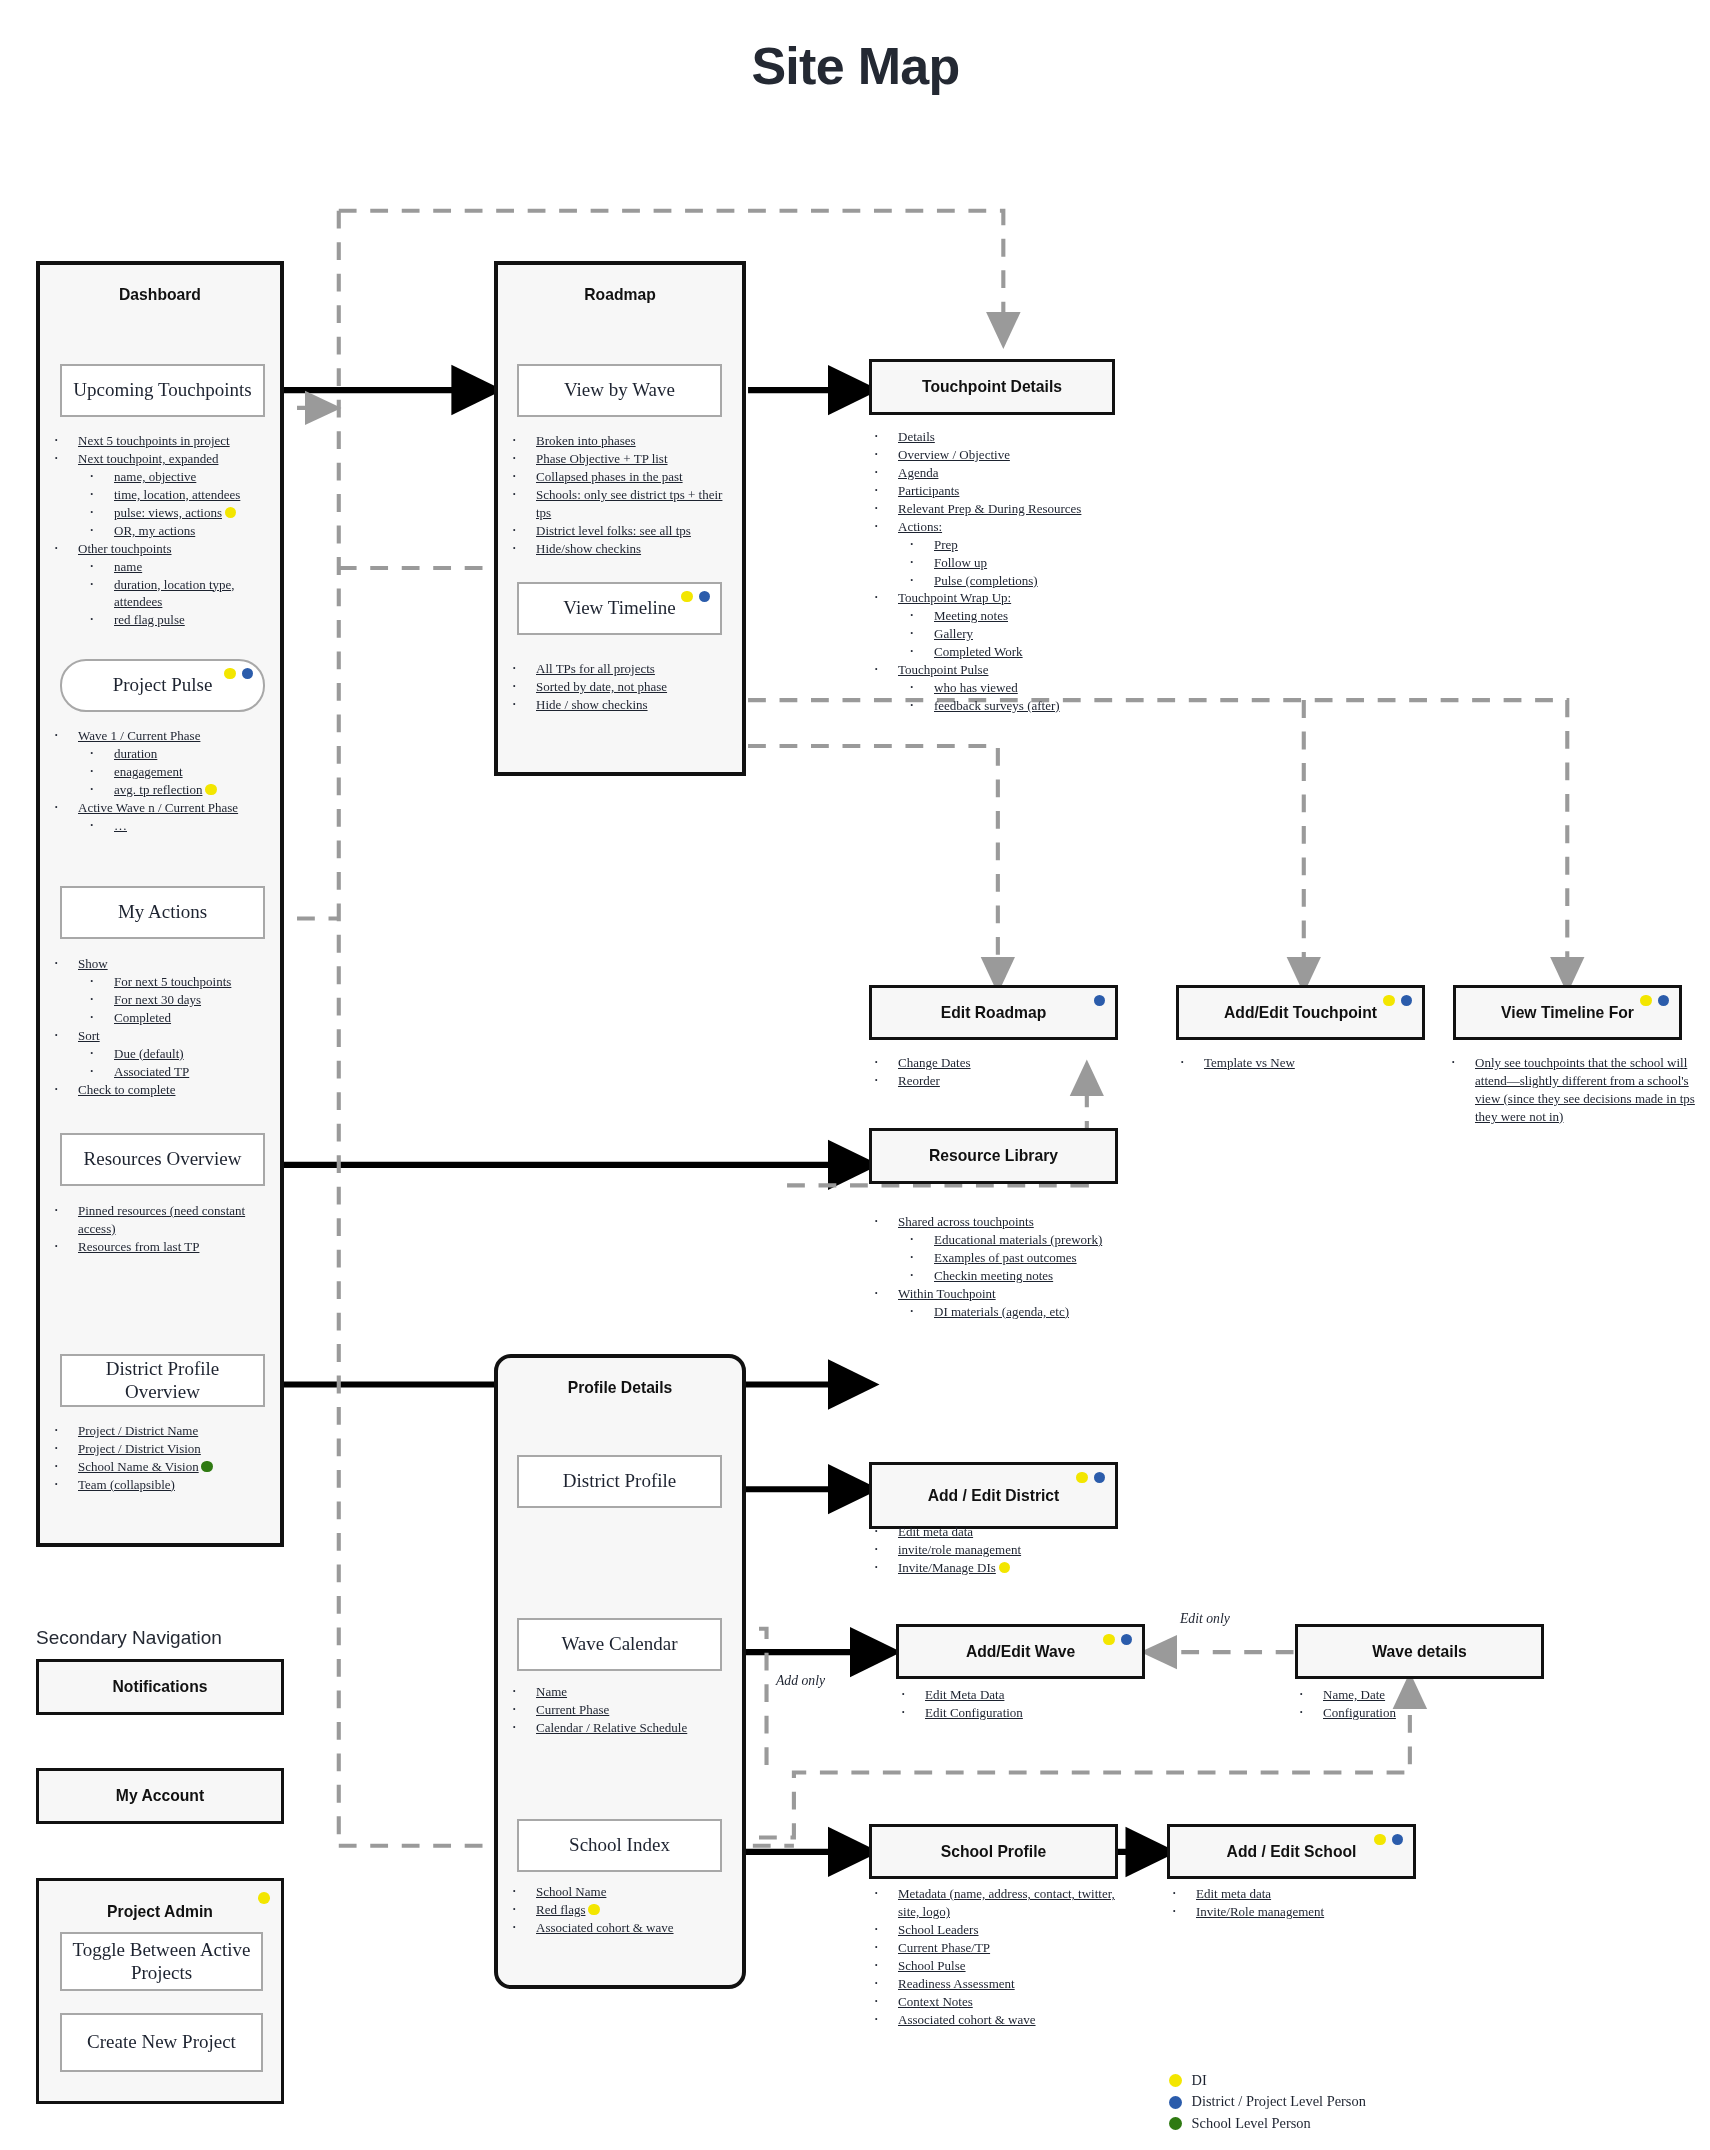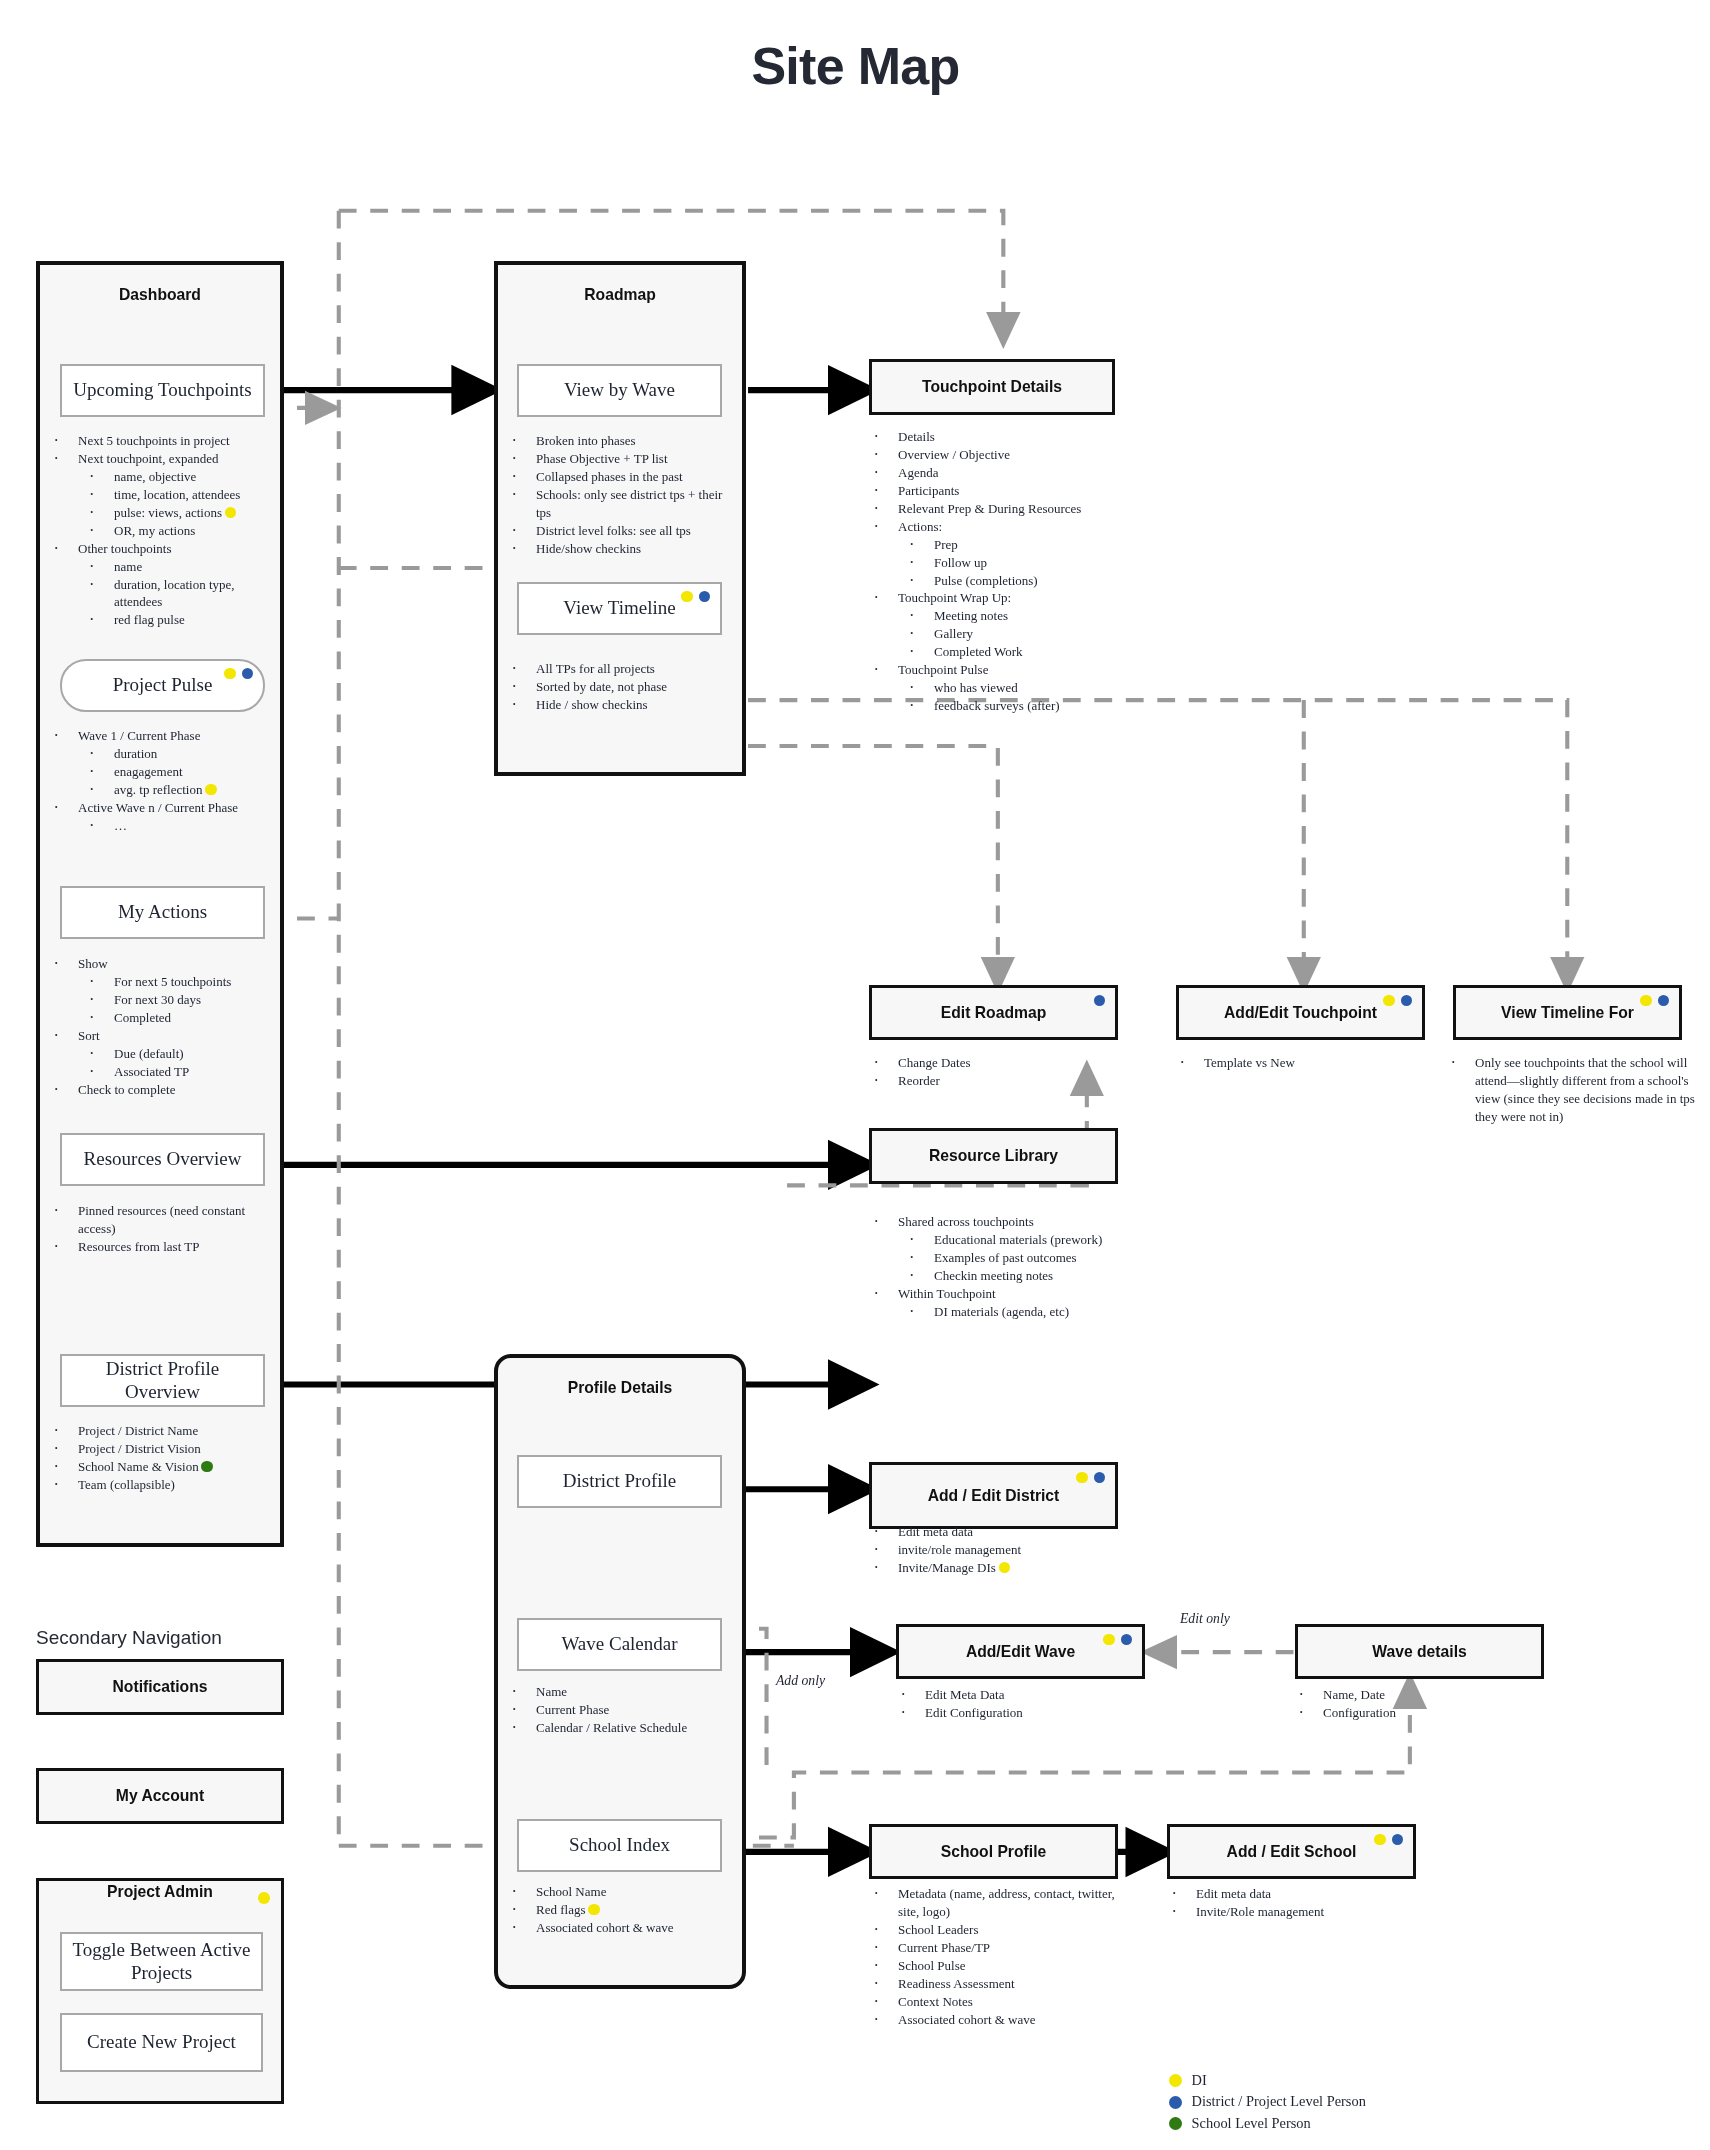--- a/index.html
+++ b/index.html
@@ -77,20 +77,21 @@
     color:#111;
     padding:0 6.8px;
   }
   
   .bullets{
     position:absolute;
     font-family:"Liberation Serif", serif;
     font-size:13px;
     color:#1d2330;
     line-height:1.38;
+    text-decoration:underline;
   }
   .bullets .b1, .bullets .b2, .bullets .b3{
     position:relative;
     white-space:normal;
   }
   .bullets .b1{ padding-left:30px; }
   .bullets .b2{ padding-left:66px; }
   .bullets .b1:before,
   .bullets .b2:before,
   .bullets .b3:before{
@@ -458,21 +459,21 @@
 
   <div class="tbox" style="left:36px; top:1659px; width:248px; height:56px;">
     <span class="tbox-label">Notifications</span>
   </div>
 
   <div class="tbox" style="left:36px; top:1768px; width:248px; height:56px;">
     <span class="tbox-label">My Account</span>
   </div>
 
   <div class="panel" style="left:36px; top:1878px; width:248px; height:226px; border-width:3.4px;">
-    <div class="panel-title" style="margin-top:2px;">Project Admin</div>
+    <div class="panel-title" style="margin-top:22px;">Project Admin</div>
     <span class="corner-dots" style="top:11px; right:11px;"><span class="dot yellow"></span></span>
   </div>
   <div class="node" style="left:60px; top:1932px; width:203px; height:59px;">
     <span class="node-label">Toggle Between Active Projects</span>
   </div>
   <div class="node" style="left:60px; top:2013px; width:203px; height:59px;">
     <span class="node-label">Create New Project</span>
   </div>
 
   <div class="legend" style="left:1169px; top:2073px; width:411px;">

